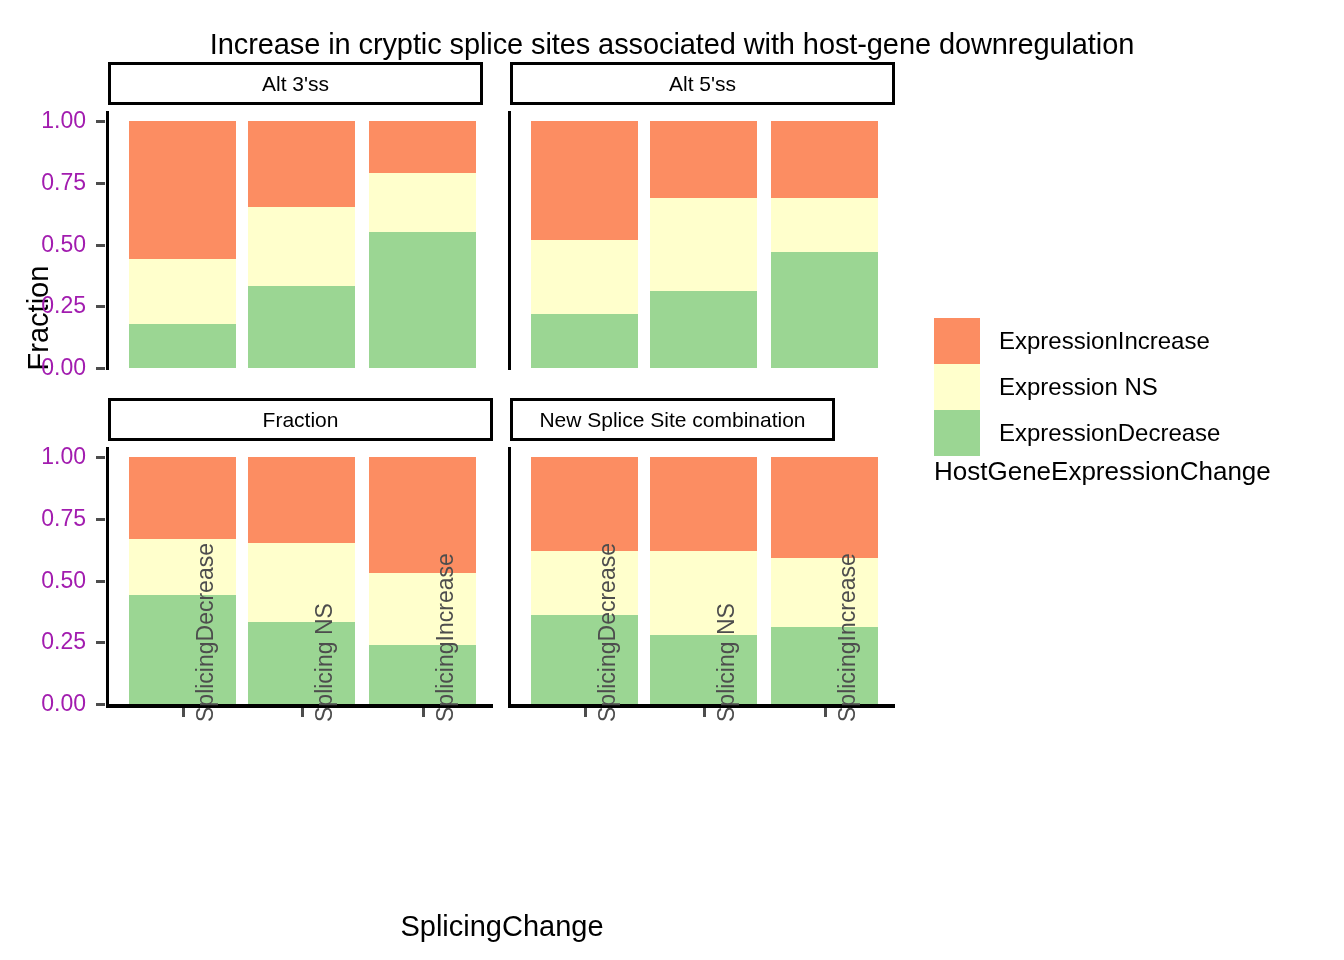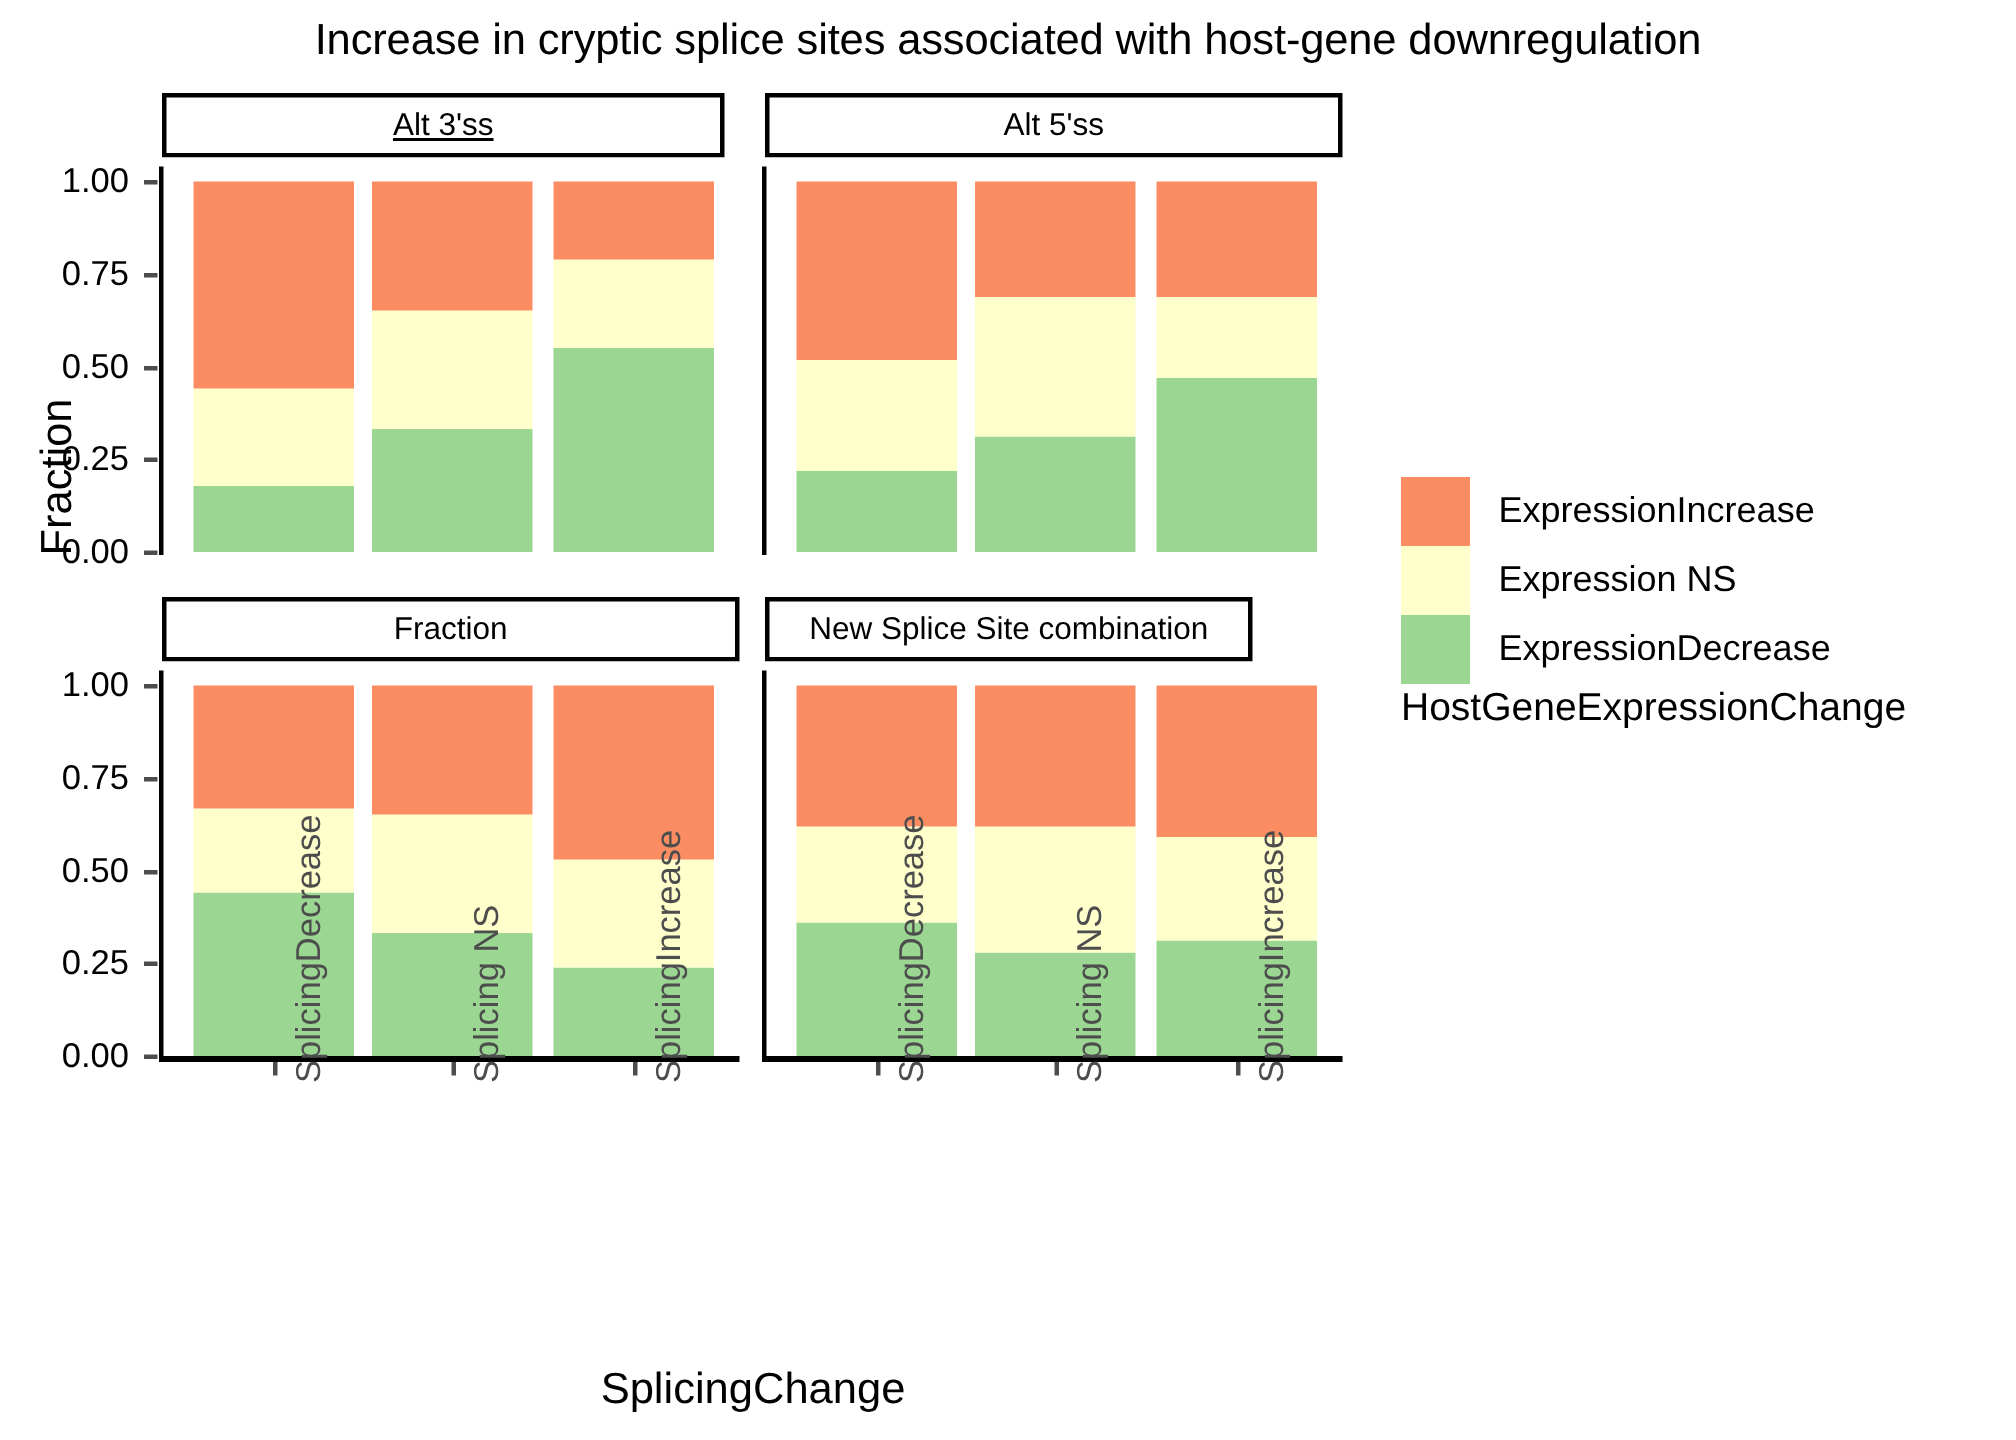--- a/index.html
+++ b/index.html
@@ -13,21 +13,21 @@
     font-family: "Liberation Sans", sans-serif;
     color: #000000;
     overflow: hidden;
     position: relative;
   }
 
   
   #plot-title {
     position: absolute;
     left: 0;
-    top: 11px;
+    top: 28px;
     width: 1344px;
     text-align: center;
     font-size: 29px;
     color: #000000;
     white-space: nowrap;
     letter-spacing: -0.1px;
   }
 
   
   #y-axis-title {
@@ -93,21 +93,21 @@
   .tick {
     position: absolute;
     background: #4d4d4d;
     width: 9px;
     height: 3px;
   }
   .ytick-label {
     position: absolute;
     text-align: right;
     font-size: 23px;
-    color: #000000;
+    color: #a21caf;
     white-space: nowrap;
     width: 80px;
   }
   .xtick {
     position: absolute;
     background: #4d4d4d;
     width: 3px;
     height: 9px;
   }
   .xtick-label {
@@ -152,21 +152,21 @@
 </head>
 <body>
 
 <div id="plot-title">Increase in cryptic splice sites associated with host-gene downregulation</div>
 
 <div id="y-axis-title">Fraction</div>
 
 <div id="x-axis-title">SplicingChange</div>
 
 <div id="plot-root">
-    <div class="strip" style="left: 108px; top: 62px; width: 375px; text-decoration: underline;">Alt 3'ss</div>
+    <div class="strip" style="left: 108px; top: 62px; width: 375px;">Alt 3'ss</div>
     <div class="plotarea" style="left: 108px; top: 105px; width: 385px; height: 263px;">
       <div class="bar" style="left: 21px; top: 0px; height: 263px; width: 107px; bottom: auto;">
         <div class="seg" style="background: rgb(155, 214, 147); top: 218.54px; height: 44.46px;"></div>
         <div class="seg" style="background: rgb(255, 255, 204); top: 154.32px; height: 64.22px;"></div>
         <div class="seg" style="background: rgb(252, 141, 98); top: 16px; height: 138.32px;"></div>
       </div>
       <div class="bar" style="left: 140px; top: 0px; height: 263px; width: 107px; bottom: auto;">
         <div class="seg" style="background: rgb(155, 214, 147); top: 181.49px; height: 81.51px;"></div>
         <div class="seg" style="background: rgb(255, 255, 204); top: 102.45px; height: 79.04px;"></div>
         <div class="seg" style="background: rgb(252, 141, 98); top: 16px; height: 86.45px;"></div>

